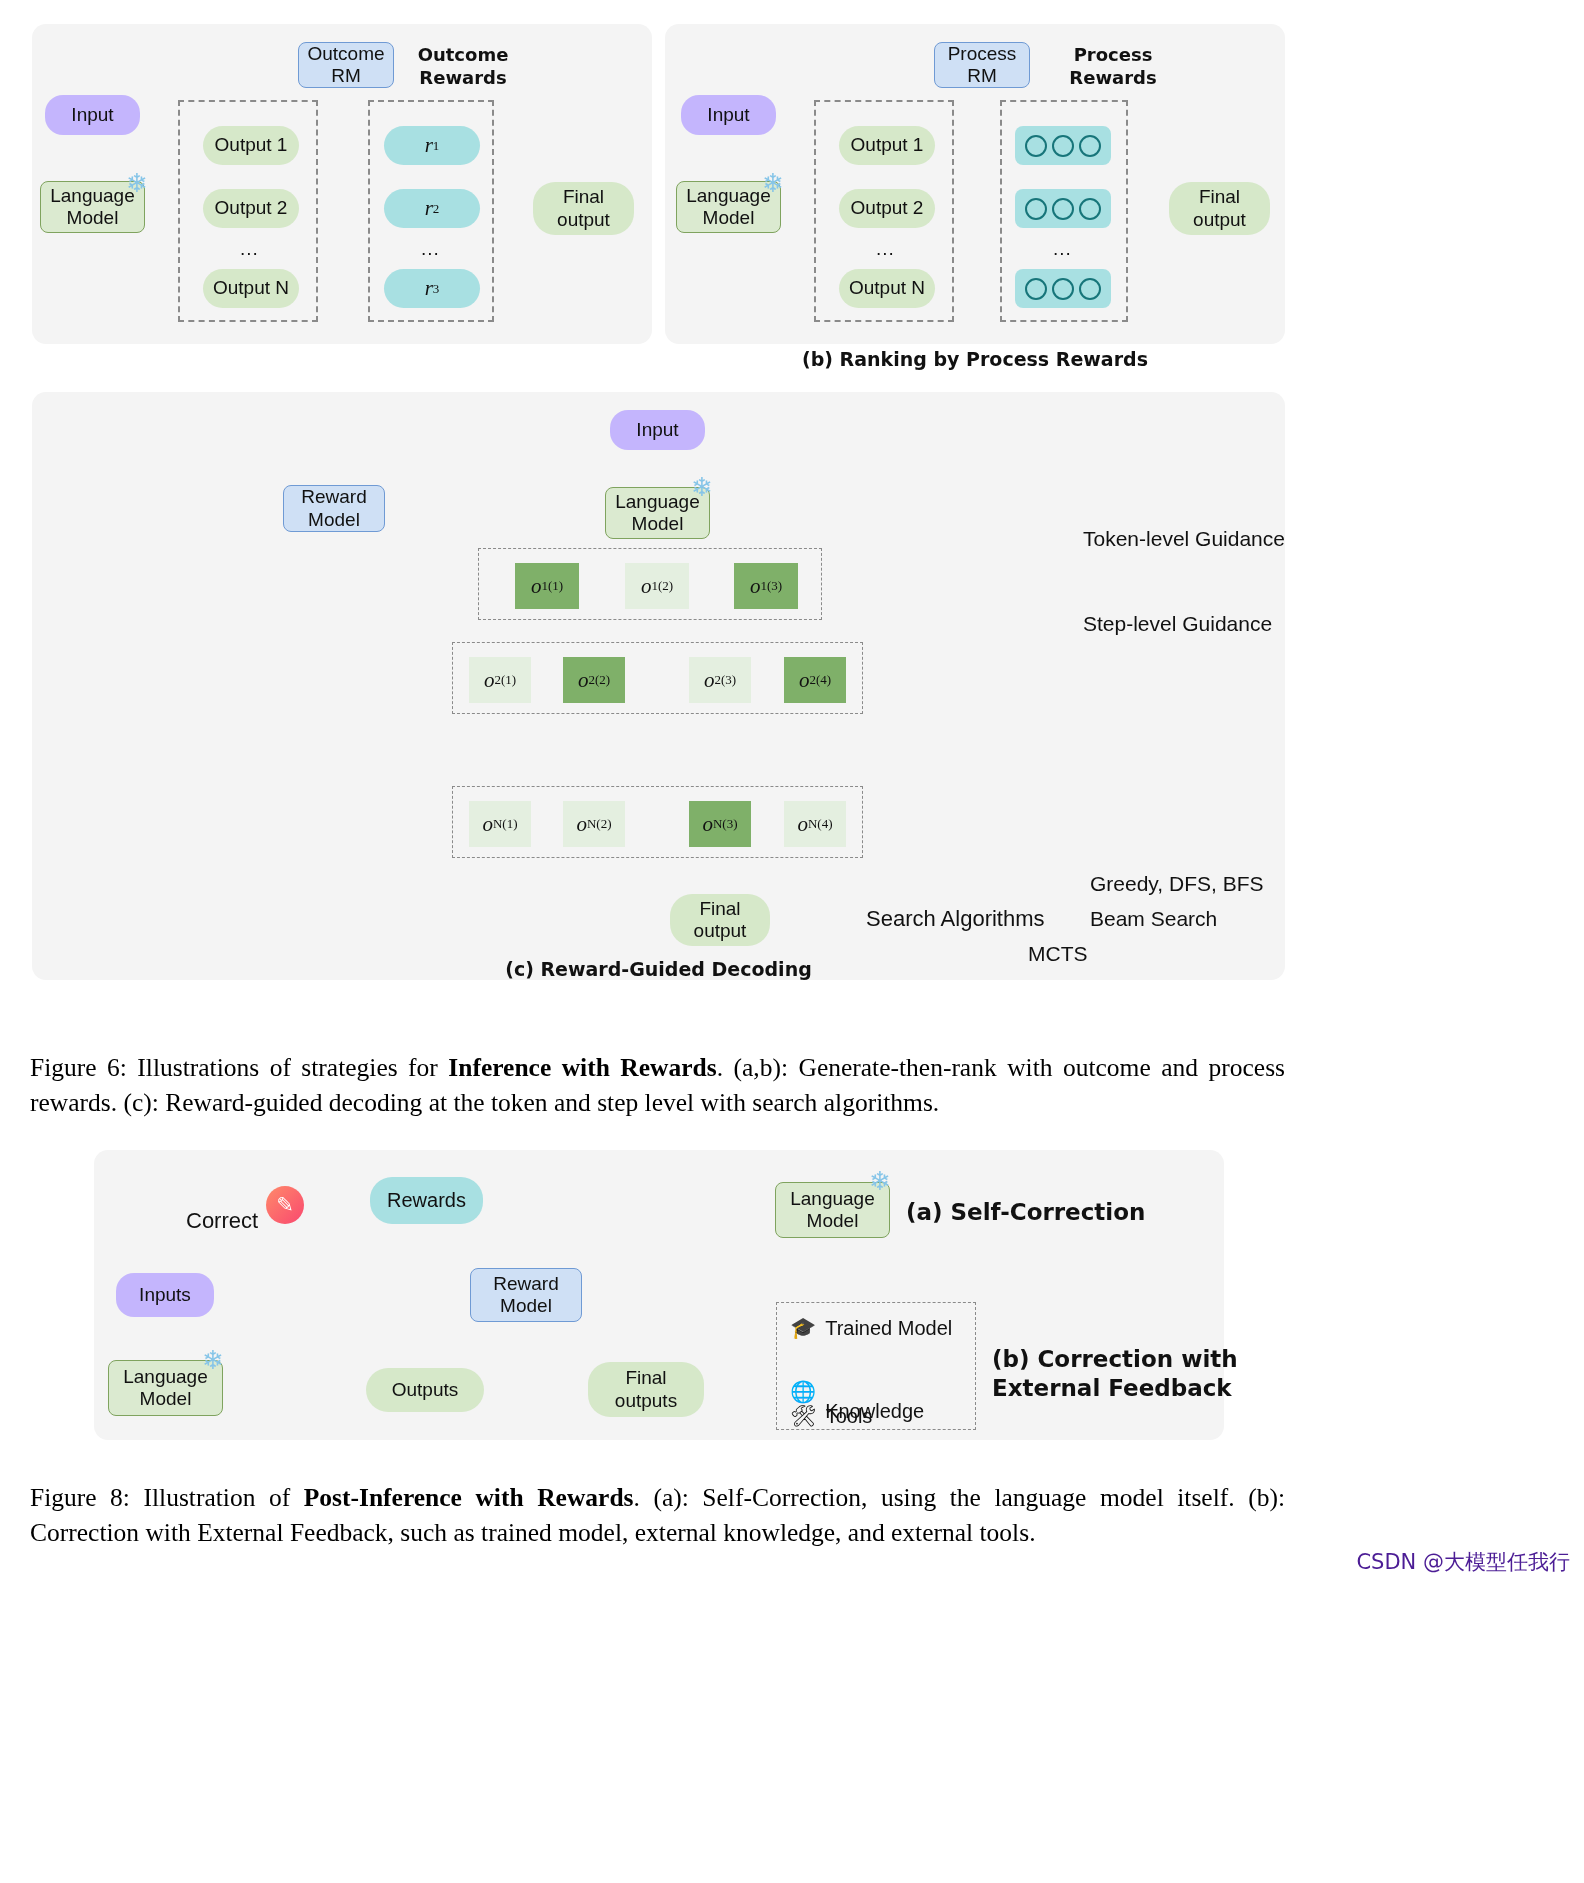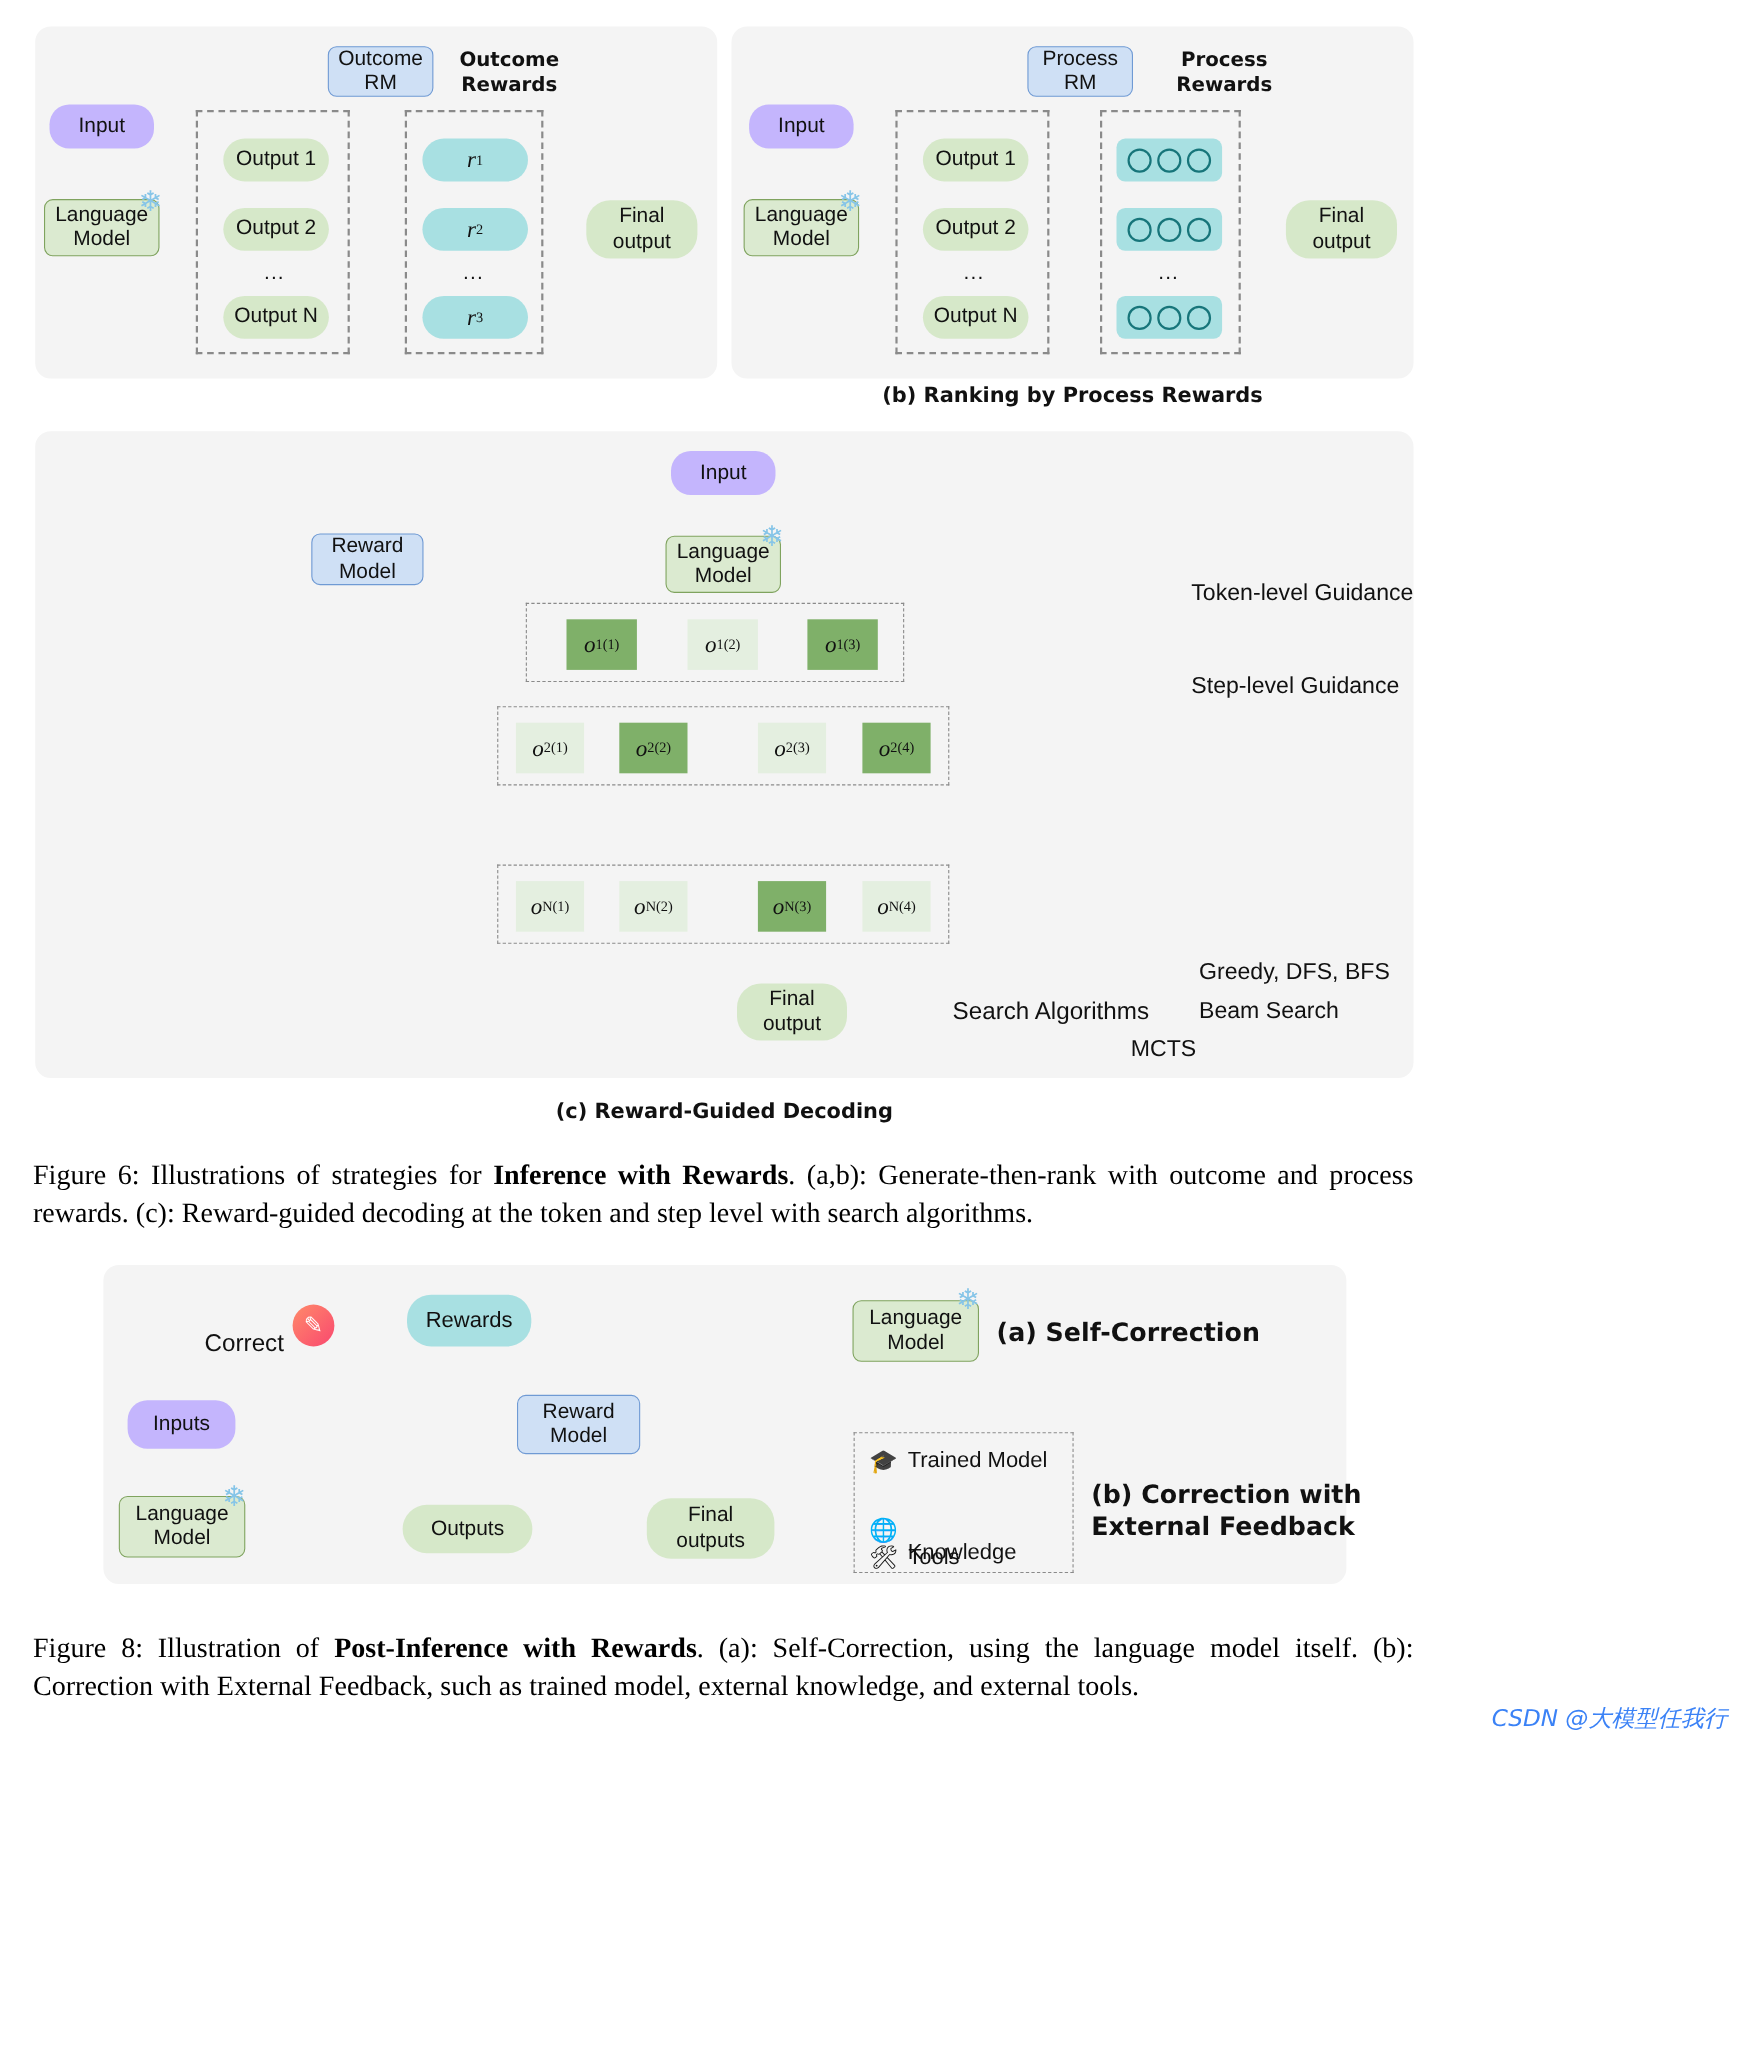--- a/index.html
+++ b/index.html
@@ -42,21 +42,21 @@
 
   
   .snow{position:absolute;color:#86c5e8;font-size:26px;line-height:1;user-select:none;}
 
   
   .figcap{position:absolute;font-family:"Liberation Serif",serif;font-size:25.5px;color:#000;line-height:1.38;text-align:justify;}
   .figcap b{font-weight:700;}
 
   svg.ov{position:absolute;left:0;top:0;width:1584px;height:1883px;pointer-events:none;overflow:visible;}
 
-  .wm{position:absolute;right:14px;bottom:8px;font-size:21px;color:#3b82f6;font-family:"DejaVu Sans",sans-serif;font-style:italic;}
+  .wm{position:absolute;right:14px;bottom:8px;font-size:21px;color:#4c1d95;font-family:"DejaVu Sans",sans-serif;}
 </style>
 </head>
 <body>
 
 <div class="page">
 
   <svg class="ov">
     <defs>
       <marker id="ablk" markerWidth="9" markerHeight="9" refX="7.5" refY="4" orient="auto">
         <path d="M0,0 L8,4 L0,8 z" fill="#000"></path>
@@ -297,21 +297,21 @@
   </div>
 
   <div class="lbl" style="left:1083px;top:527px;font-size:21px;">Token-level Guidance</div>
   <div class="lbl" style="left:1083px;top:612px;font-size:21px;">Step-level Guidance</div>
 
   <div class="lbl" style="left:866px;top:906px;font-size:22px;">Search Algorithms</div>
   <div class="lbl" style="left:1090px;top:872px;font-size:21px;">Greedy, DFS, BFS</div>
   <div class="lbl" style="left:1090px;top:907px;font-size:21px;">Beam Search</div>
   <div class="lbl" style="left:1028px;top:942px;font-size:21px;">MCTS</div>
 
-  <div class="cap" style="left:32px;top:999px;width:1253px;">(c) Reward-Guided Decoding</div>
+  <div class="cap" style="left:32px;top:958px;width:1253px;">(c) Reward-Guided Decoding</div>
 
   <div class="figcap" style="left:30px;top:1050px;width:1255px;">
     <span>Figure 6: Illustrations of strategies for </span><b>Inference with Rewards</b><span>. (a,b): Generate-then-rank with outcome and process rewards. (c): Reward-guided decoding at the token and step level with search algorithms.</span>
   </div>
 
   <div class="panel" style="left:94px;top:1150px;width:1130px;height:290px;"></div>
 
   <div class="lbl" style="left:186px;top:1208px;font-size:22px;">Correct</div>
   <div style="position:absolute;left:266px;top:1186px;width:38px;height:38px;border-radius:50%;background:linear-gradient(135deg,#ff8a6a,#f9486f);display:flex;align-items:center;justify-content:center;color:#fff;font-size:21px;font-family:'DejaVu Sans',sans-serif;">✎</div>
 

